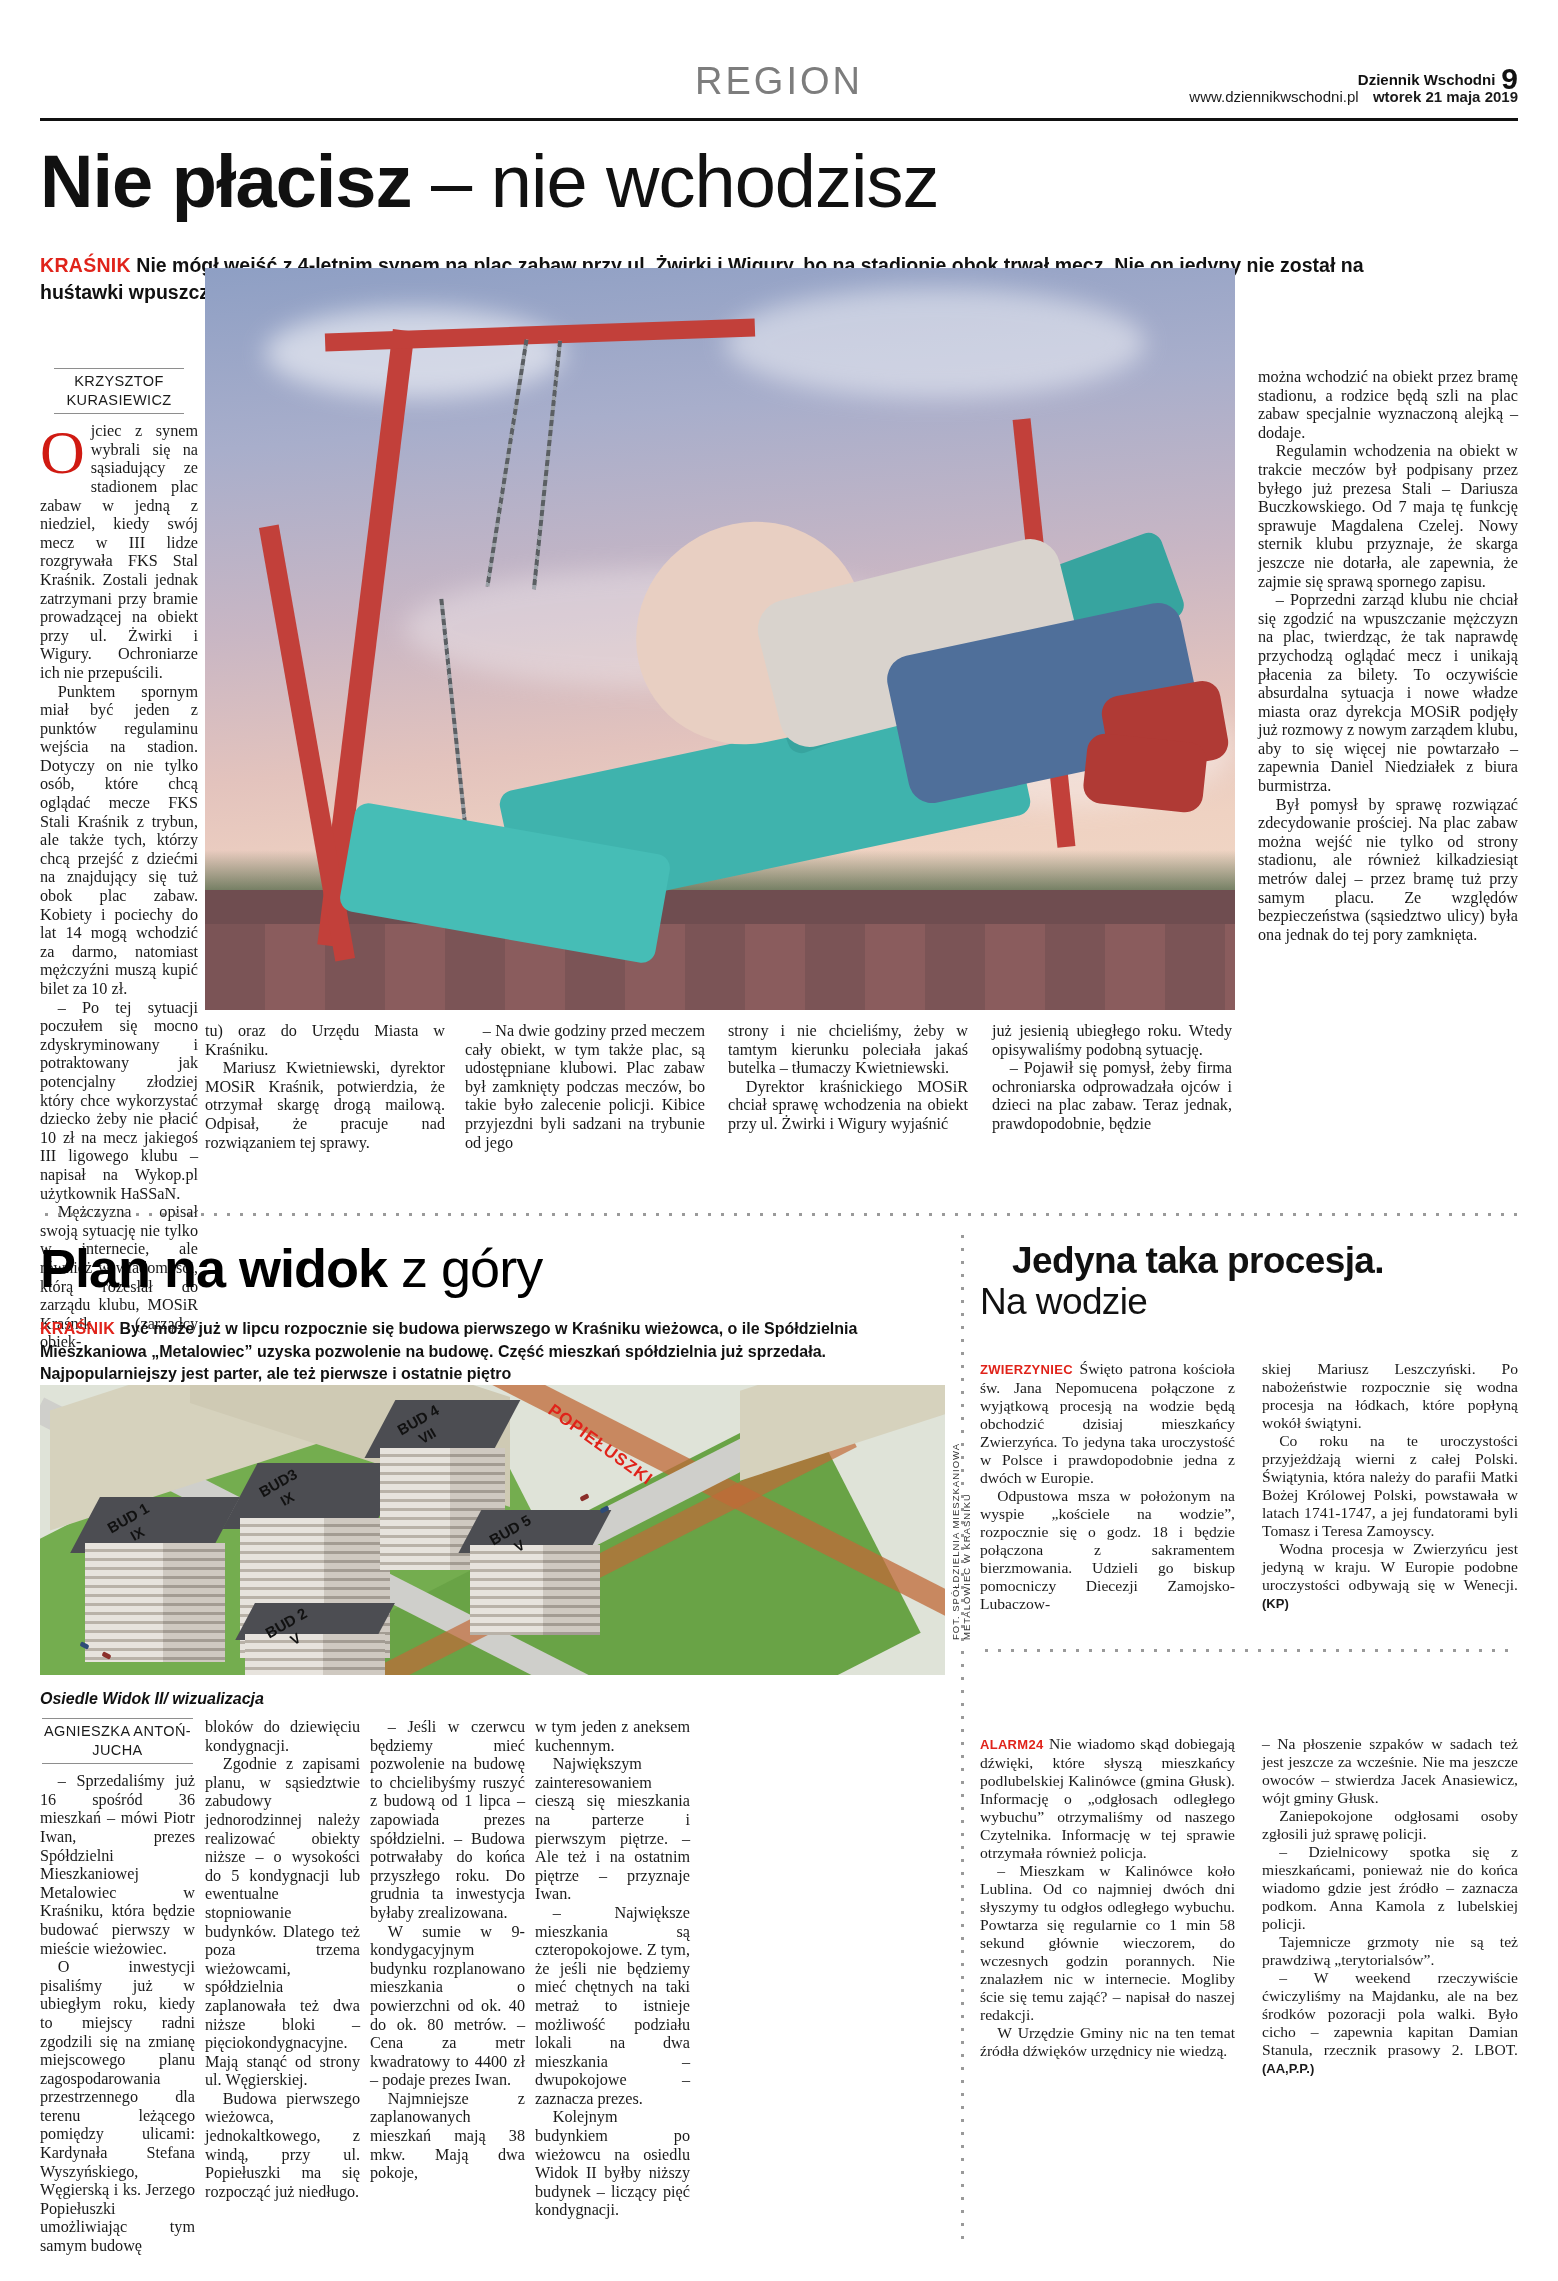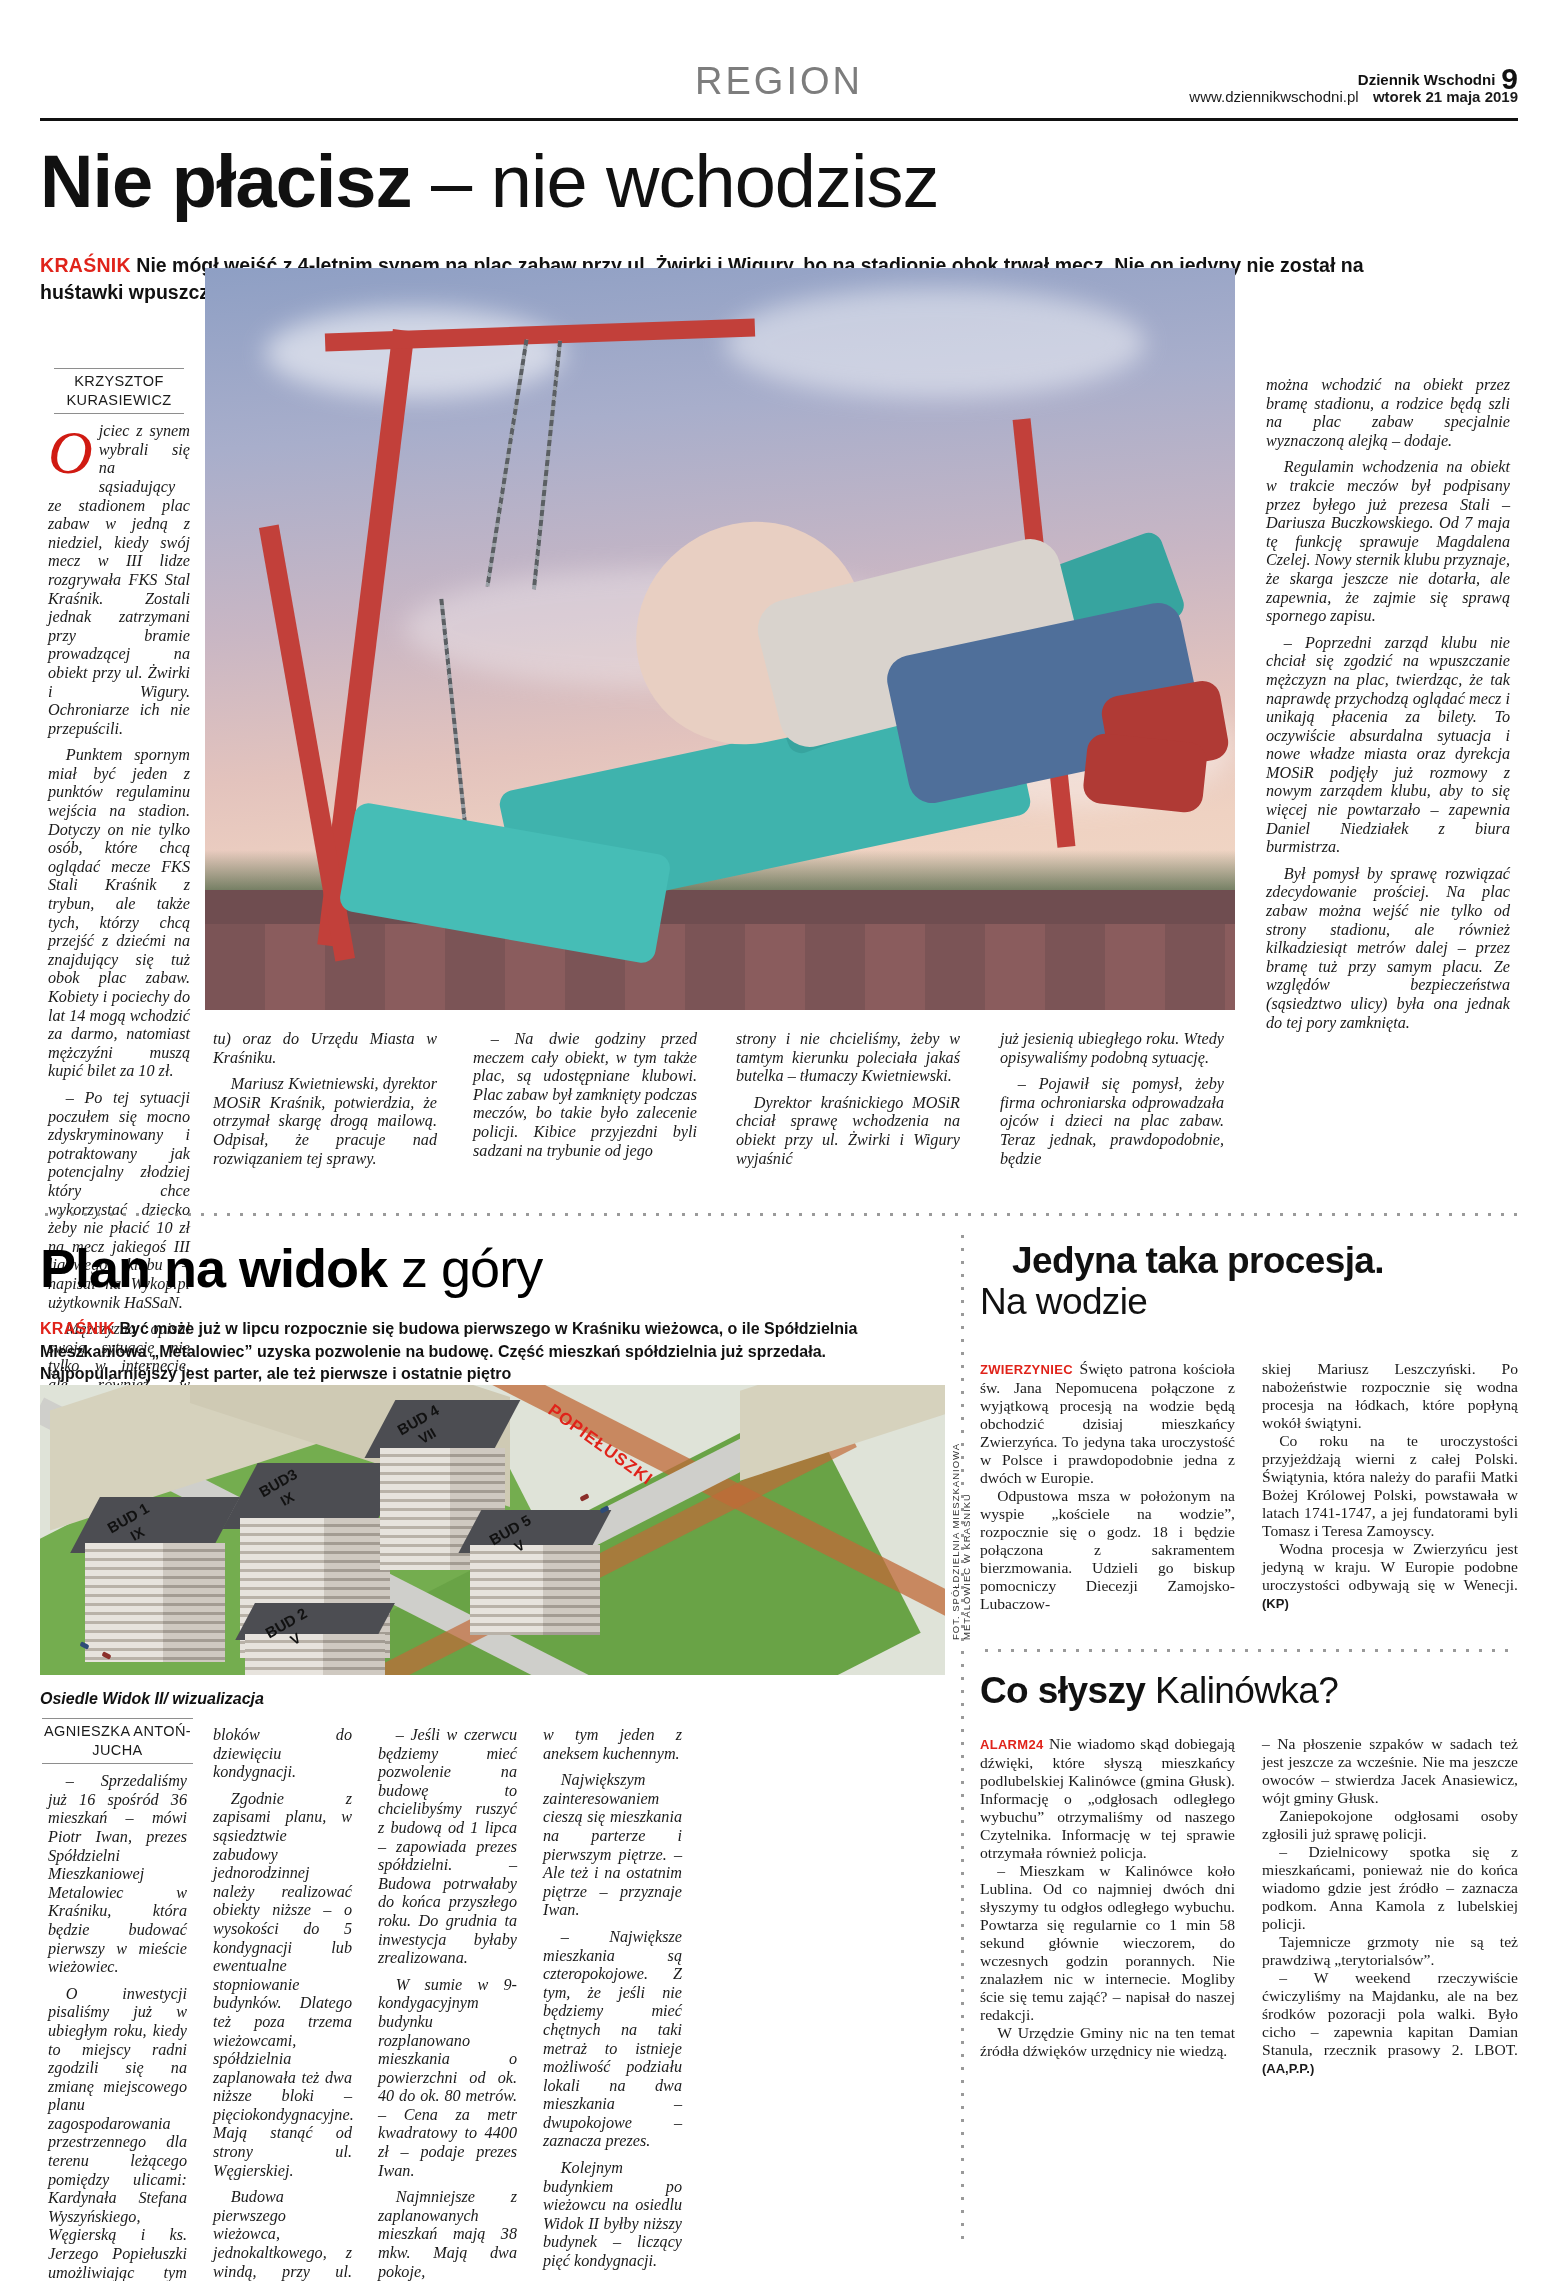--- a/index.html
+++ b/index.html
@@ -29,21 +29,21 @@
   .tag{color:#e0231a;font-weight:bold;letter-spacing:0.3px;}
 
   
   .byline{font-family:"Liberation Sans",sans-serif;font-size:14.5px;letter-spacing:.4px;
      text-align:center;border-top:1px solid #8e8e8e;border-bottom:1px solid #8e8e8e;
      padding:3px 0 4px 0;margin:0 14px 8px 14px;color:#1a1a1a;}
 
   
   .col{position:absolute;font-size:16.2px;line-height:18.6px;text-align:justify;
      hyphens:auto;-webkit-hyphens:auto;}
-  .col p{margin:8px;text-indent:1.1em;font-style:italic;}
+  .col p{margin:0;text-indent:1.1em;}
   .col p.ni{text-indent:0;}
   .dropcap{float:left;font-size:62px;line-height:52px;padding:4px 6px 0 0;color:#d01a12;
      font-family:"Liberation Serif",serif;}
 
   
   .photo1{position:absolute;left:205px;top:268px;width:1030px;height:742px;overflow:hidden;background:#b9a7b4;}
   .sky{position:absolute;inset:0;
     background:linear-gradient(175deg,#8e9fc4 0%,#a8aecb 22%,#c8b6c4 44%,#e3c3bd 62%,#efd2c2 76%,#f1dcc9 100%);}
   .cloud{position:absolute;border-radius:50%;filter:blur(12px);opacity:.55;background:#fff;}
   .roofs{position:absolute;left:0;right:0;bottom:0;height:120px;background:#6f4d50;}
@@ -316,23 +316,20 @@
     <p>Odpustowa msza w położonym na wyspie „kościele na wodzie”, rozpocznie się o godz. 18 i będzie połączona z sakramentem bierzmowania. Udzieli go biskup pomocniczy Diecezji Zamojsko-Lubaczow-</p>
   </div>
   <div class="smallcol" style="left:1262px;top:1360px;width:256px;">
     <p class="ni">skiej Mariusz Leszczyński. Po nabożeństwie rozpocznie się wodna procesja na łódkach, które popłyną wokół świątyni.</p>
     <p>Co roku na te uroczystości przyjeżdżają wierni z całej Polski. Świątynia, która należy do parafii Matki Bożej Królowej Polski, powstawała w latach 1741-1747, a jej fundatorami byli Tomasz i Teresa Zamoyscy.</p>
     <p><span>Wodna procesja w Zwierzyńcu jest jedyną w kraju. W Europie podobne uroczystości odbywają się w Wenecji.</span> <span class="sig">(KP)</span></p>
   </div>
 
   <div class="dots-h" style="left:980px;top:1648px;width:538px;"></div>
 
-  <div class="hl4">
-    <b>Co słyszy</b><span> Kalinówka?</span>
-  </div>
 
   <div class="smallcol" style="left:980px;top:1735px;width:255px;">
     <p class="ni"><span class="tag sig">ALARM24</span><span> Nie wiadomo skąd dobiegają dźwięki, które słyszą mieszkańcy podlubelskiej Kalinówce (gmina Głusk). Informację o „odgłosach odległego wybuchu” otrzymaliśmy od naszego Czytelnika. Informację w tej sprawie otrzymała również policja.</span></p>
     <p>– Mieszkam w Kalinówce koło Lublina. Od co najmniej dwóch dni słyszymy tu odgłos odległego wybuchu. Powtarza się regularnie co 1 min 58 sekund głównie wieczorem, do wczesnych godzin porannych. Nie znalazłem nic w internecie. Mogliby ście się temu zająć? – napisał do naszej redakcji.</p>
     <p>W Urzędzie Gminy nic na ten temat źródła dźwięków urzędnicy nie wiedzą.</p>
   </div>
   <div class="smallcol" style="left:1262px;top:1735px;width:256px;">
     <p class="ni">– Na płoszenie szpaków w sadach też jest jeszcze za wcześnie. Nie ma jeszcze owoców – stwierdza Jacek Anasiewicz, wójt gminy Głusk.</p>
     <p>Zaniepokojone odgłosami osoby zgłosili już sprawę policji.</p>
     <p>– Dzielnicowy spotka się z mieszkańcami, ponieważ nie do końca wiadomo gdzie jest źródło – zaznacza podkom. Anna Kamola z lubelskiej policji.</p>

